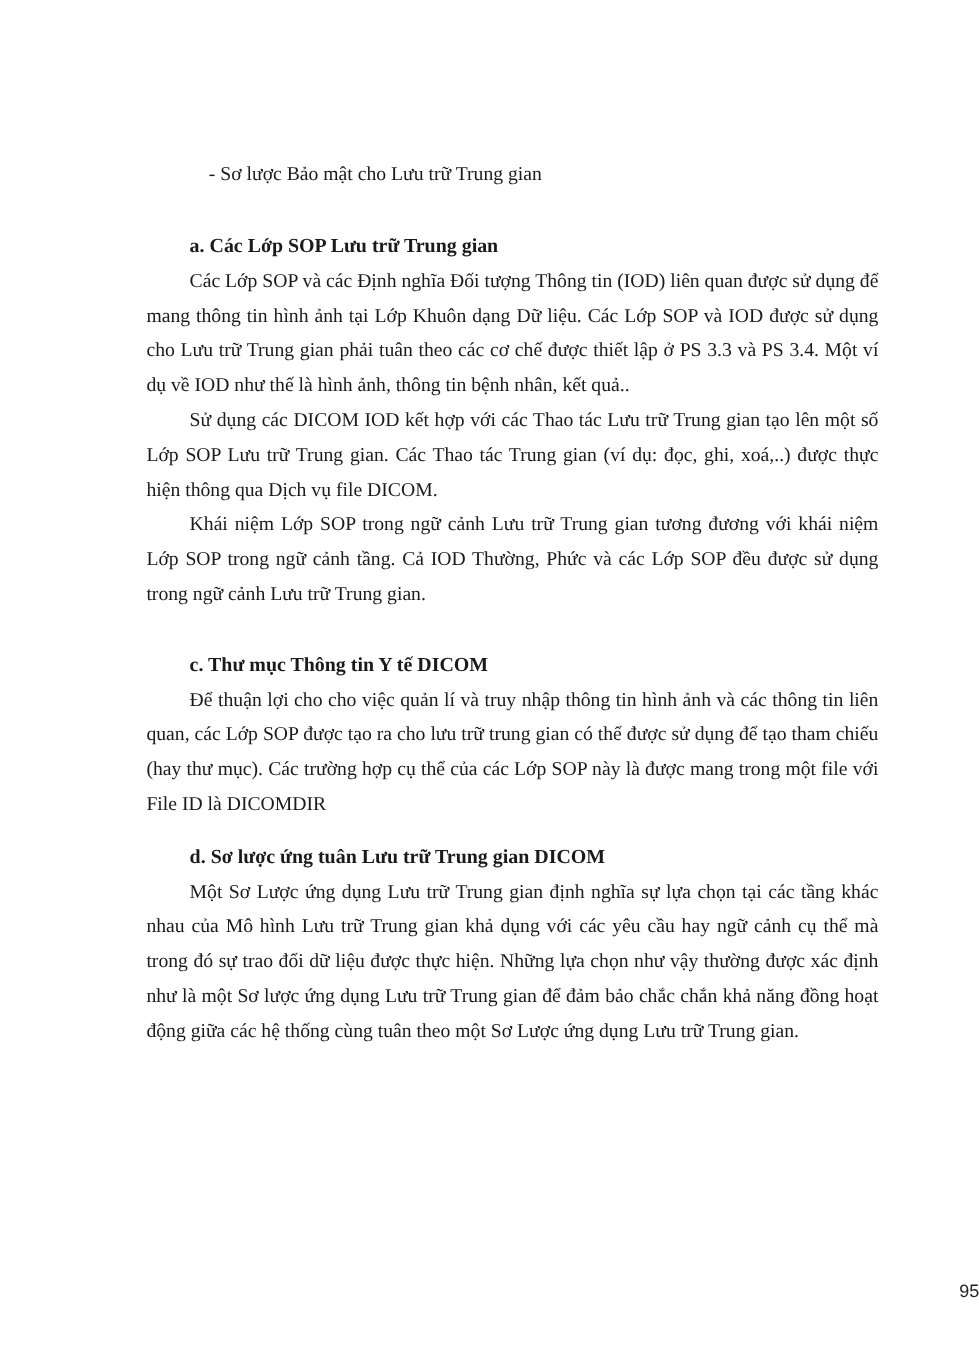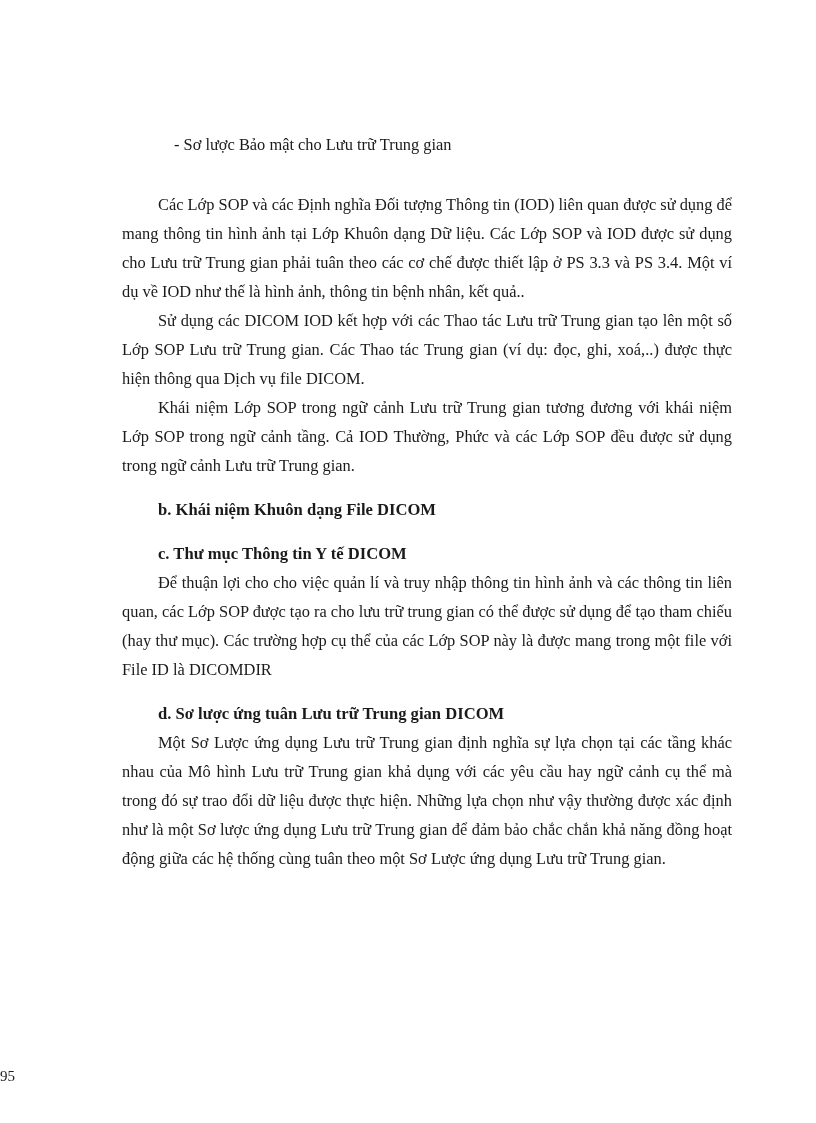--- a/index.html
+++ b/index.html
@@ -7,37 +7,37 @@
   .page {
     position: absolute; left: 122px; top: 114px; width: 610px;
     font-family: "Liberation Serif", "DejaVu Serif", serif;
     font-size: 16.4px; color: #1a1a1a; line-height: 29px;
   }
   .p { margin: 0; text-align: justify; text-indent: 36px; }
   .bullet { margin: 16px; padding-left: 36px; }
   .h { margin: 0; padding-left: 36px; font-weight: bold; font-size: 16.6px; }
   .gap { height: 15px; }
   .pagenum {
-    position: absolute; left: 0; width: 816px; top: 1068px; text-align: left;
-    font-family: Liberation Serif, serif; font-size: 15px; color: #222;
+    position: absolute; left: 0; width: 816px; top: 1068px; text-align: right;
+    font-family: Liberation Sans, sans-serif; font-size: 15px; color: #222;
   }
 </style>
 </head>
 <body>
 
 <div class="page">
   <p class="bullet">- Sơ lược Bảo mật cho Lưu trữ Trung gian</p>
   <div class="gap"></div>
 
+  <p class="h">a. Các Lớp SOP Lưu trữ Trung gian</p>
   <p class="p">Các Lớp SOP và các Định nghĩa Đối tượng Thông tin (IOD) liên quan được sử dụng để mang thông tin hình ảnh tại Lớp Khuôn dạng Dữ liệu. Các Lớp SOP và IOD được sử dụng cho Lưu trữ Trung gian phải tuân theo các cơ chế được thiết lập ở PS 3.3 và PS 3.4. Một ví dụ về IOD như thế là hình ảnh, thông tin bệnh nhân, kết quả..</p>
   <p class="p">Sử dụng các DICOM IOD kết hợp với các Thao tác Lưu trữ Trung gian tạo lên một số Lớp SOP Lưu trữ Trung gian. Các Thao tác Trung gian (ví dụ: đọc, ghi, xoá,..) được thực hiện thông qua Dịch vụ file DICOM.</p>
   <p class="p">Khái niệm Lớp SOP trong ngữ cảnh Lưu trữ Trung gian tương đương với khái niệm Lớp SOP trong ngữ cảnh tầng. Cả IOD Thường, Phức và các Lớp SOP đều được sử dụng trong ngữ cảnh Lưu trữ Trung gian.</p>
   <div class="gap"></div>
 
-  <p class="h">b. Khái niệm Khuôn  dạng File DICOM</p>
   <div class="gap"></div>
 
   <p class="h">c. Thư mục Thông tin Y tế DICOM</p>
   <p class="p">Để thuận lợi cho cho việc quản lí và truy nhập thông tin hình ảnh và các thông tin liên quan,  các Lớp SOP được tạo ra cho lưu trữ trung gian có thể được sử dụng để tạo tham chiếu (hay thư mục). Các trường hợp cụ thể của các Lớp SOP này là được mang trong một file với File ID là DICOMDIR</p>
   <div class="gap"></div>
 
   <p class="h">d. Sơ lược ứng tuân Lưu trữ Trung gian DICOM</p>
   <p class="p">Một Sơ Lược ứng dụng Lưu trữ Trung gian định nghĩa sự lựa chọn tại các tầng khác nhau của Mô hình Lưu trữ Trung gian khả dụng với các yêu cầu hay ngữ cảnh cụ thể mà trong đó sự trao đổi dữ liệu được thực hiện. Những lựa chọn như vậy thường được xác định như là một Sơ lược ứng dụng Lưu trữ Trung gian để đảm bảo chắc chắn khả năng đồng hoạt động giữa các hệ thống cùng tuân theo một Sơ Lược ứng dụng Lưu trữ Trung gian.</p>
 </div>
 

